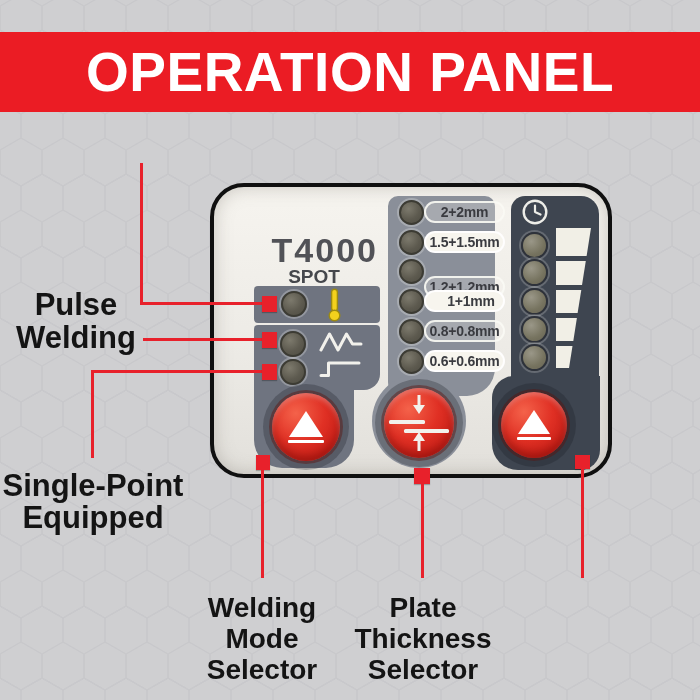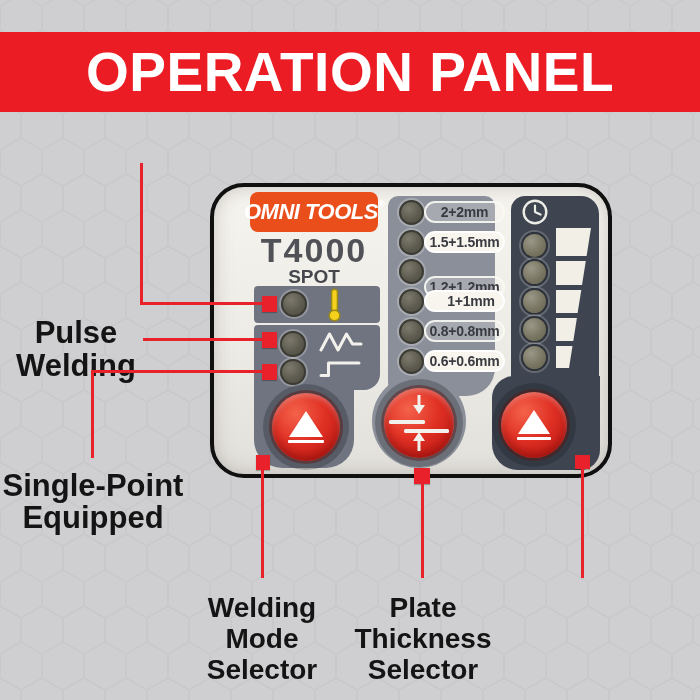--- a/index.html
+++ b/index.html
@@ -8,42 +8,42 @@
   .hexbg{position:absolute;left:0;top:0;z-index:0;}
 
   
   .banner{position:absolute;left:0;top:0;width:700px;height:80px;background:#EB1C24;
           display:flex;align-items:center;justify-content:center;z-index:4;margin-top:32px;}
   .banner-title{color:#FFFFFF;font-size:55px;font-weight:bold;letter-spacing:.5px;white-space:nowrap;}
 
   
   .txt{position:absolute;color:#141414;font-weight:bold;white-space:pre-line;z-index:3;}
   .subtitle{left:25px;top:90px;font-size:27px;line-height:31px;}
-  .lbl-pulse{left:0;top:288px;width:152px;font-size:31px;line-height:33px;text-align:center;margin-top:28px;}
+  .lbl-pulse{left:0;top:288px;width:152px;font-size:31px;line-height:33px;text-align:center;}
   .lbl-single{left:2px;top:470px;width:182px;font-size:31px;line-height:32px;text-align:center;}
   .lbl-bottom{top:592px;width:170px;font-size:28px;line-height:31px;text-align:center;}
   .lbl-wm{left:177px;} .lbl-pt{left:338px;} .lbl-pl{left:498px;}
 
   
   .cline,.csq{position:absolute;background:#E8212B;z-index:6;}
   .csq{box-shadow:0 1px 1px rgba(0,0,0,.25);}
 
   
   .panel{position:absolute;left:210px;top:183px;width:402px;height:295px;box-sizing:border-box;
          border:4px solid #101010;border-radius:34px;z-index:2;
          background:linear-gradient(180deg,#F6F4EF 0%,#EDEBE6 55%,#E2E0DB 100%);
          box-shadow:inset 0 0 18px rgba(120,115,105,.35);}
   .panel *{box-sizing:border-box;}
   .abs{position:absolute;}
 
   .logo{left:36px;top:5px;width:128px;height:40px;background:#E94E1B;border-radius:8px;
         display:flex;align-items:center;justify-content:center;}
   .logo-text{color:#fff;font-size:22px;font-weight:bold;font-style:italic;letter-spacing:-.5px;white-space:nowrap;}
   .logo-reg{font-size:9px;vertical-align:top;font-style:normal;}
-  .model{left:36px;top:44px;width:128px;text-align:center;font-size:34px;font-weight:bold;
+  .model{left:36px;top:44px;width:128px;text-align:right;font-size:34px;font-weight:bold;
          color:#515257;letter-spacing:2px;}
   .model-sub{left:36px;top:79px;width:128px;text-align:center;font-size:19px;font-weight:bold;
          color:#45474C;letter-spacing:0;}
 
   .slate{background:#6F7480;}
   .midgray{background:#8A8F99;}
   .dark{background:#3E4550;}
   .wm-p1{left:40px;top:99px;width:126px;height:37px;border-radius:4px;}
   .wm-p2{left:40px;top:138px;width:126px;height:65px;border-radius:4px 4px 16px 4px;}
   .wm-blob{left:40px;top:150px;width:100px;height:131px;border-radius:0 0 28px 28px;}
@@ -131,23 +131,20 @@
   <div class="cline" style="left:261px;top:469px;width:3px;height:109px;"></div>
 
   <div class="csq" style="left:414px;top:468px;width:16px;height:16px;"></div>
   <div class="cline" style="left:421px;top:483px;width:3px;height:95px;"></div>
 
   <div class="csq" style="left:575px;top:455px;width:15px;height:14px;"></div>
   <div class="cline" style="left:581px;top:468px;width:3px;height:110px;"></div>
 
   <div class="panel">
 
-    <div class="abs logo">
-      <span class="logo-text"><span>OMNI TOOLS</span><sup class="logo-reg">®</sup></span>
-    </div>
     <div class="abs model">T4000</div>
     <div class="abs model-sub">SPOT WELDING</div>
 
     <div class="abs slate wm-p1"></div>
     <div class="abs slate wm-p2"></div>
     <div class="abs slate wm-blob"></div>
 
     <div class="abs led led26" style="left:67px;top:104px;"></div>
     <svg class="abs" style="left:114px;top:101px;" width="13" height="34" viewBox="0 0 13 34">
       <rect x="3.6" y="1.2" width="5.8" height="22" rx="2.9" fill="#F3D11D" stroke="#9C8A12" stroke-width="1.4"></rect>

